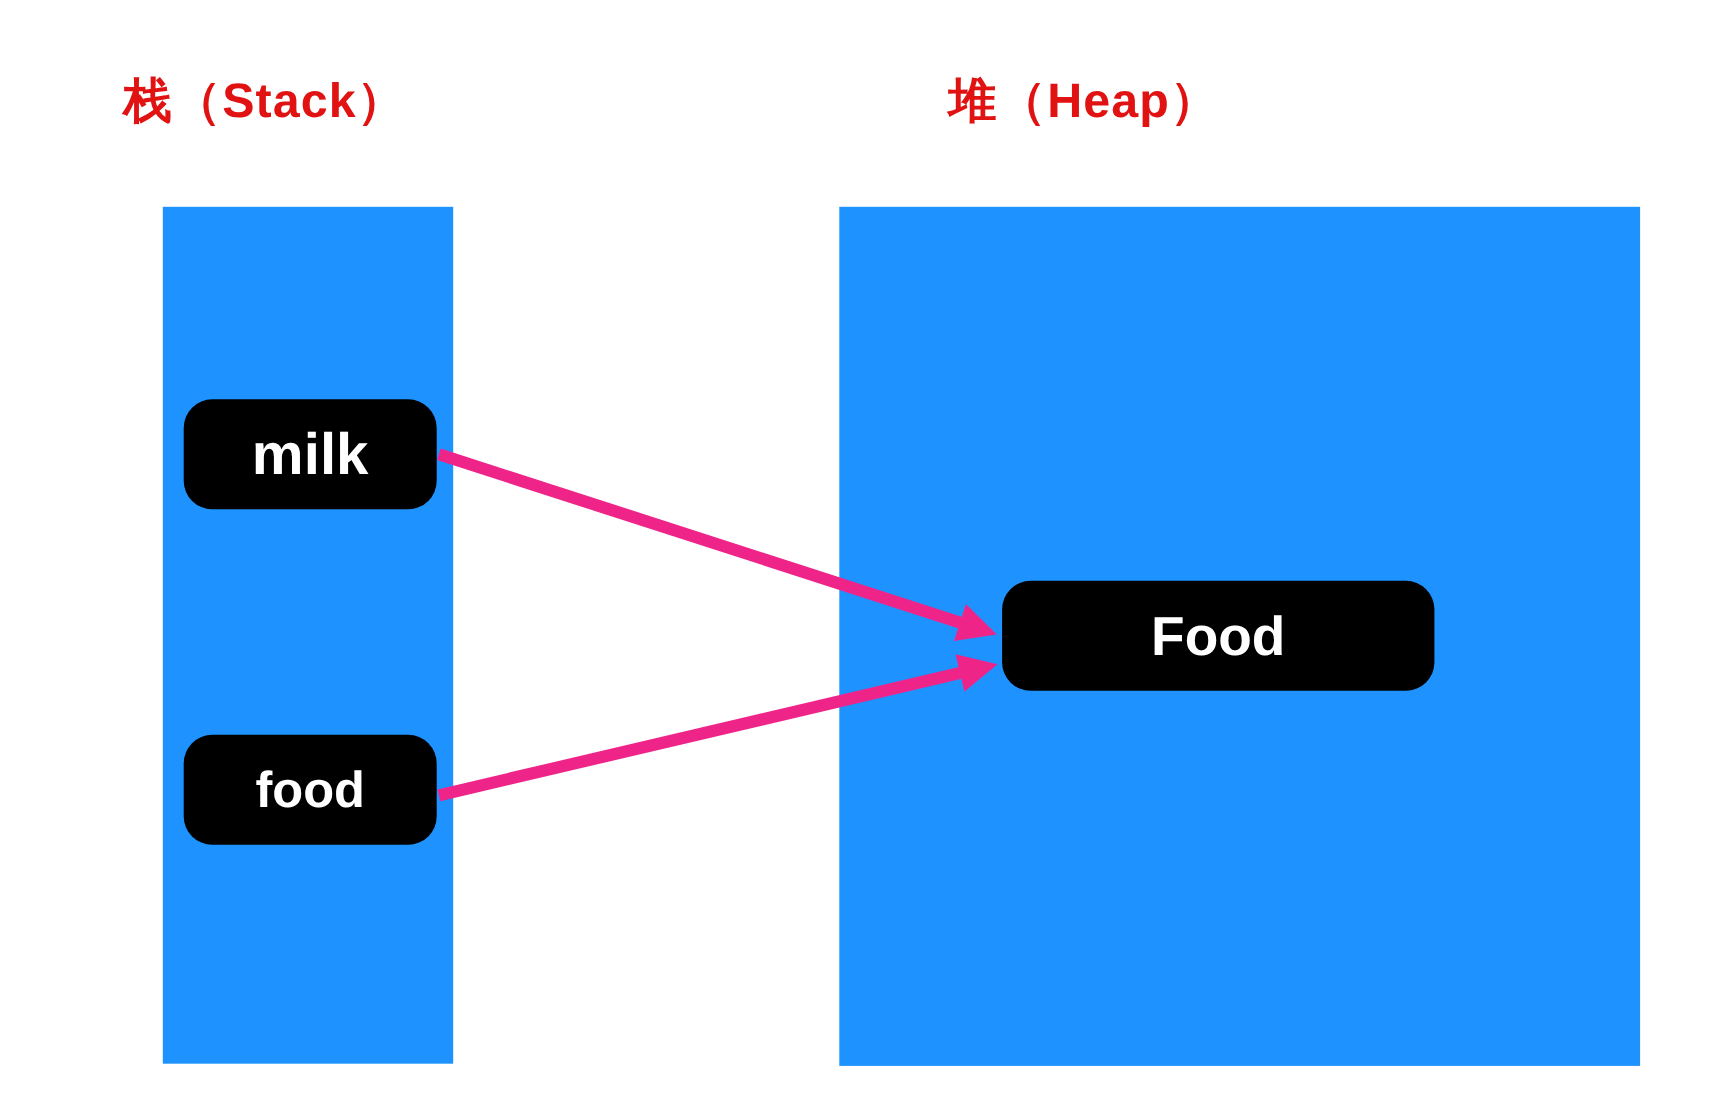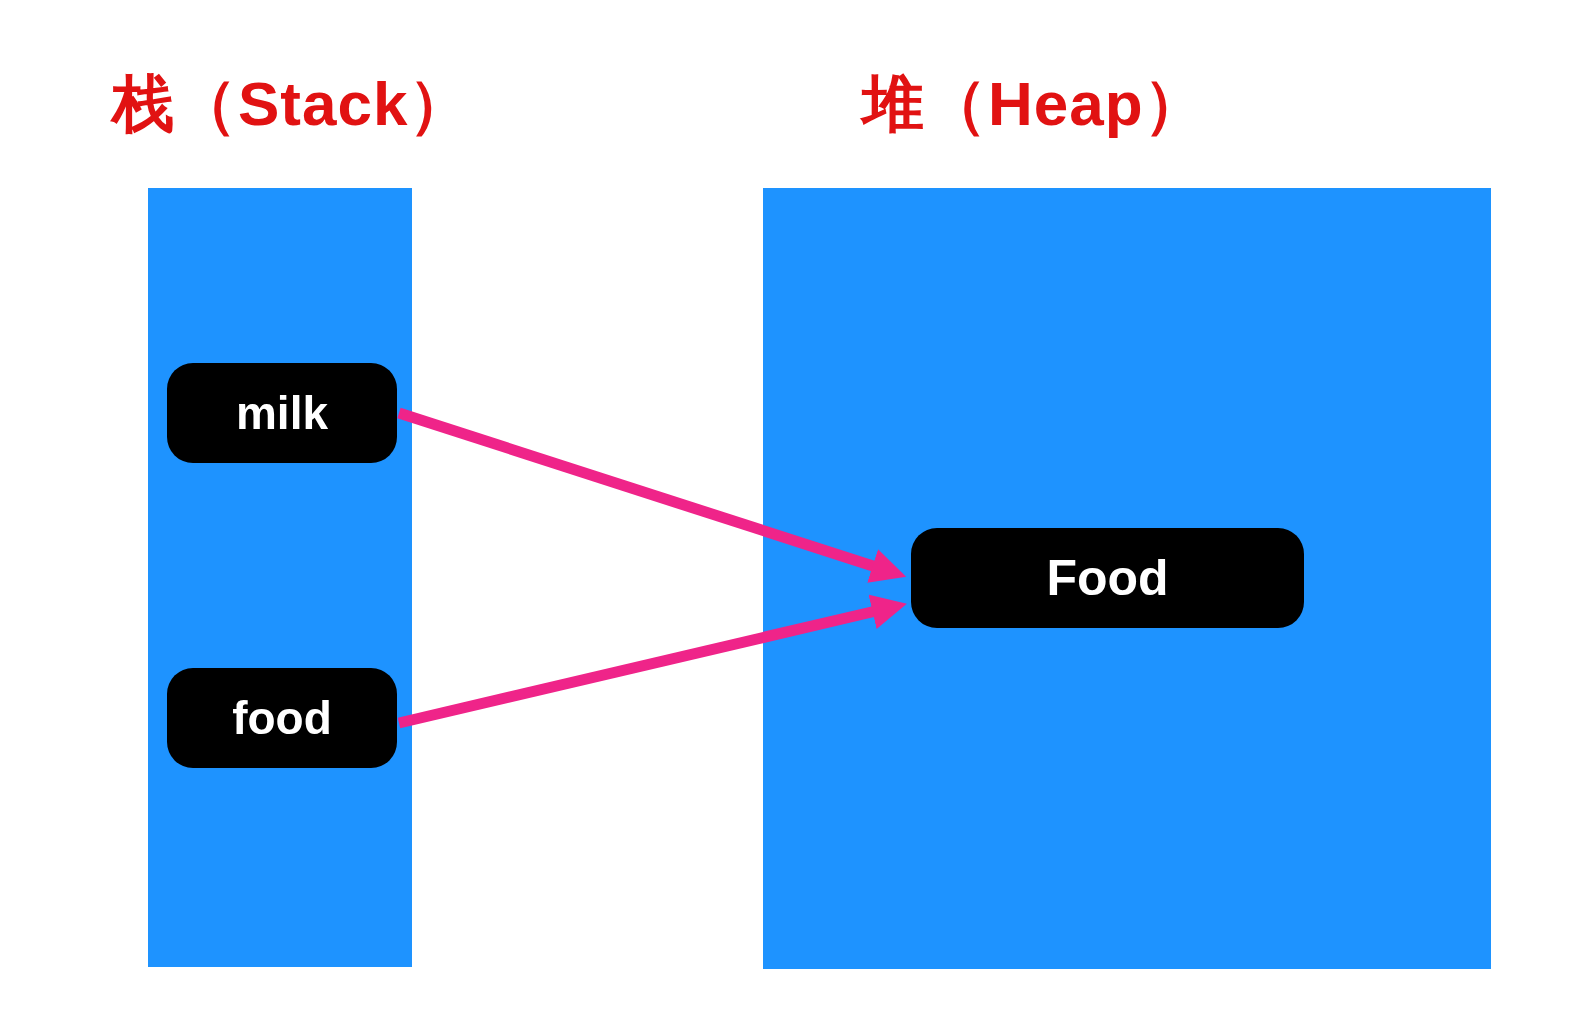--- a/index.html
+++ b/index.html
@@ -11,21 +11,21 @@
   .canvas {
     position: relative;
     width: 1576px;
     height: 1018px;
     background: #ffffff;
     overflow: hidden;
   }
   .region-title {
     position: absolute;
     color: #E11212;
-    font-size: 62px;
+    font-size: 44px;
     font-weight: 700;
     letter-spacing: 1px;
     white-space: nowrap;
   }
   .title-stack { left: 112px; top: 62px; }
   .title-heap  { left: 862px; top: 62px; }
 
   .region {
     position: absolute;
     background: #1E93FF;
@@ -45,21 +45,21 @@
     border-radius: 26px;
     color: #ffffff;
     font-weight: 700;
     display: flex;
     align-items: center;
     justify-content: center;
   }
   .box-milk {
     left: 167px; top: 363px;
     width: 230px; height: 100px;
-    font-size: 46px;
+    font-size: 53px;
   }
   .box-food {
     left: 167px; top: 668px;
     width: 230px; height: 100px;
     font-size: 46px;
   }
   .box-heap-food {
     left: 911px; top: 528px;
     width: 393px; height: 100px;
     font-size: 50px;

